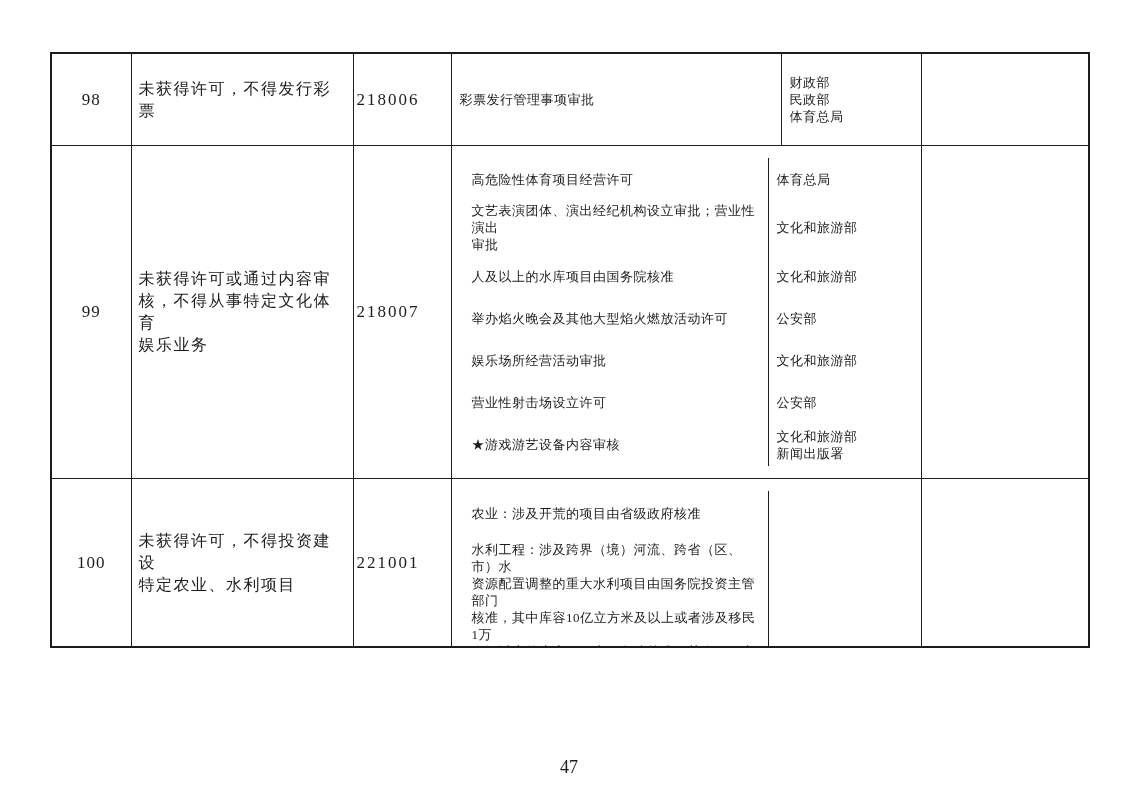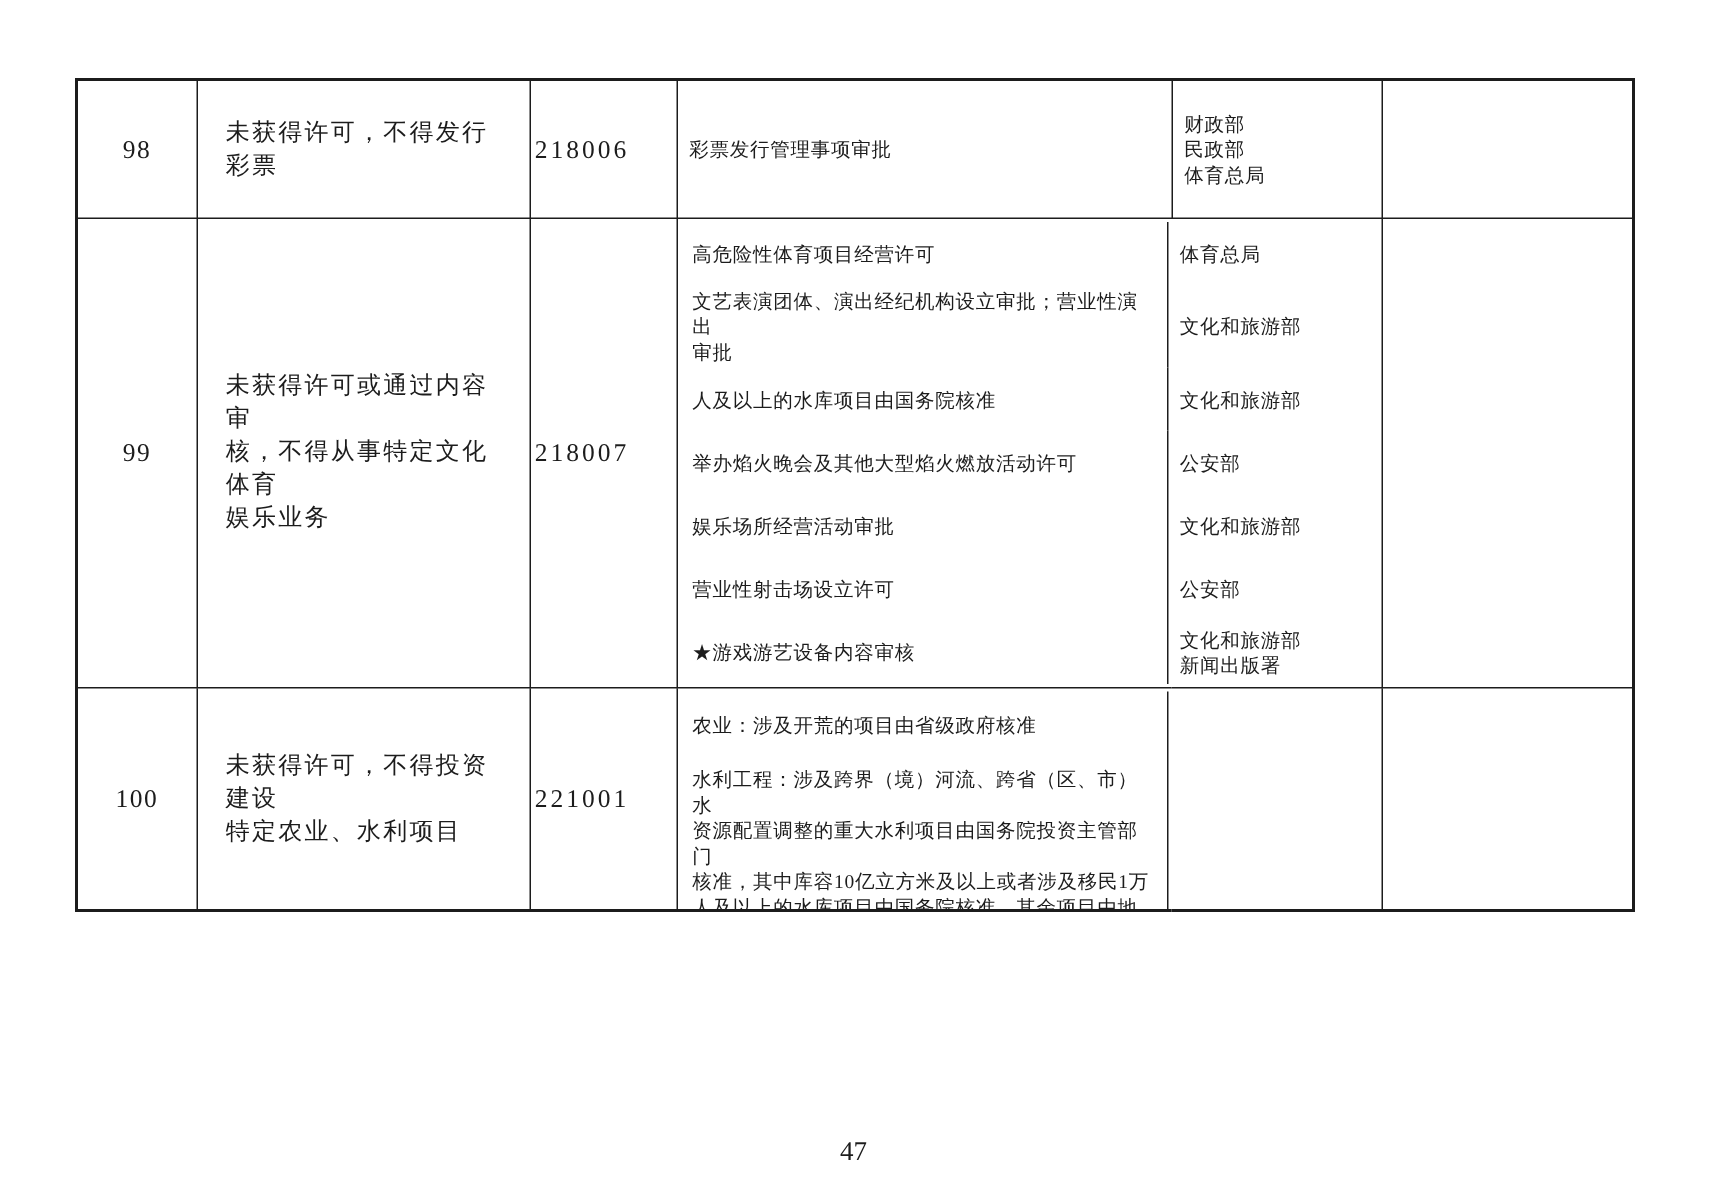--- a/index.html
+++ b/index.html
@@ -38,21 +38,21 @@
   }
   .cell-no {
     text-align: center;
     font-size: 17px;
     letter-spacing: 1px;
   }
   .cell-item {
     font-size: 16px;
     letter-spacing: 1.5px;
     line-height: 22px;
-    padding: 4px 19px;
+    padding: 4px 7px;
     white-space: pre-line;
   }
   .cell-code {
     font-size: 17px;
     letter-spacing: 2px;
     padding: 2px 3px;
   }
   .small {
     font-size: 13px;
     letter-spacing: 0.5px;
@@ -71,21 +71,21 @@
   .row100 td { height: 103px; }
   .section-row td {
     height: 36px;
     font-weight: bold;
     font-size: 16px;
     letter-spacing: 1px;
     padding: 2px 2px 2px 1px;
     white-space: nowrap;
   }
   .pairs-cell {
-    padding: 2px;
+    padding: 12px;
     vertical-align: top;
   }
   .pairs {
     display: grid;
     grid-template-columns: 1fr 140px;
   }
   .p99 { grid-template-rows: repeat(7, 1fr); height: 308px; }
   .p100 { grid-template-rows: auto 1fr; height: 143px; }
   .pair-text {
     border-right: 1.5px solid #1c1c1c;

